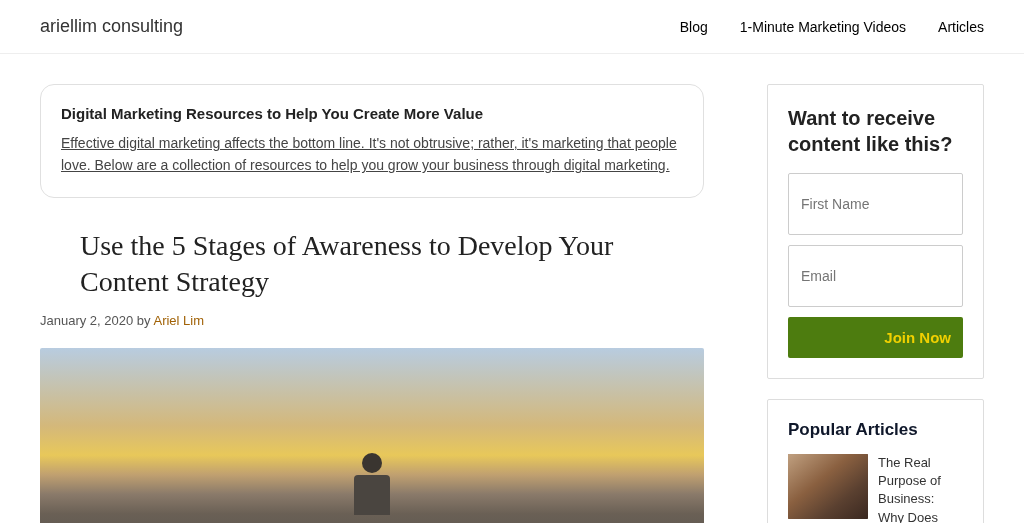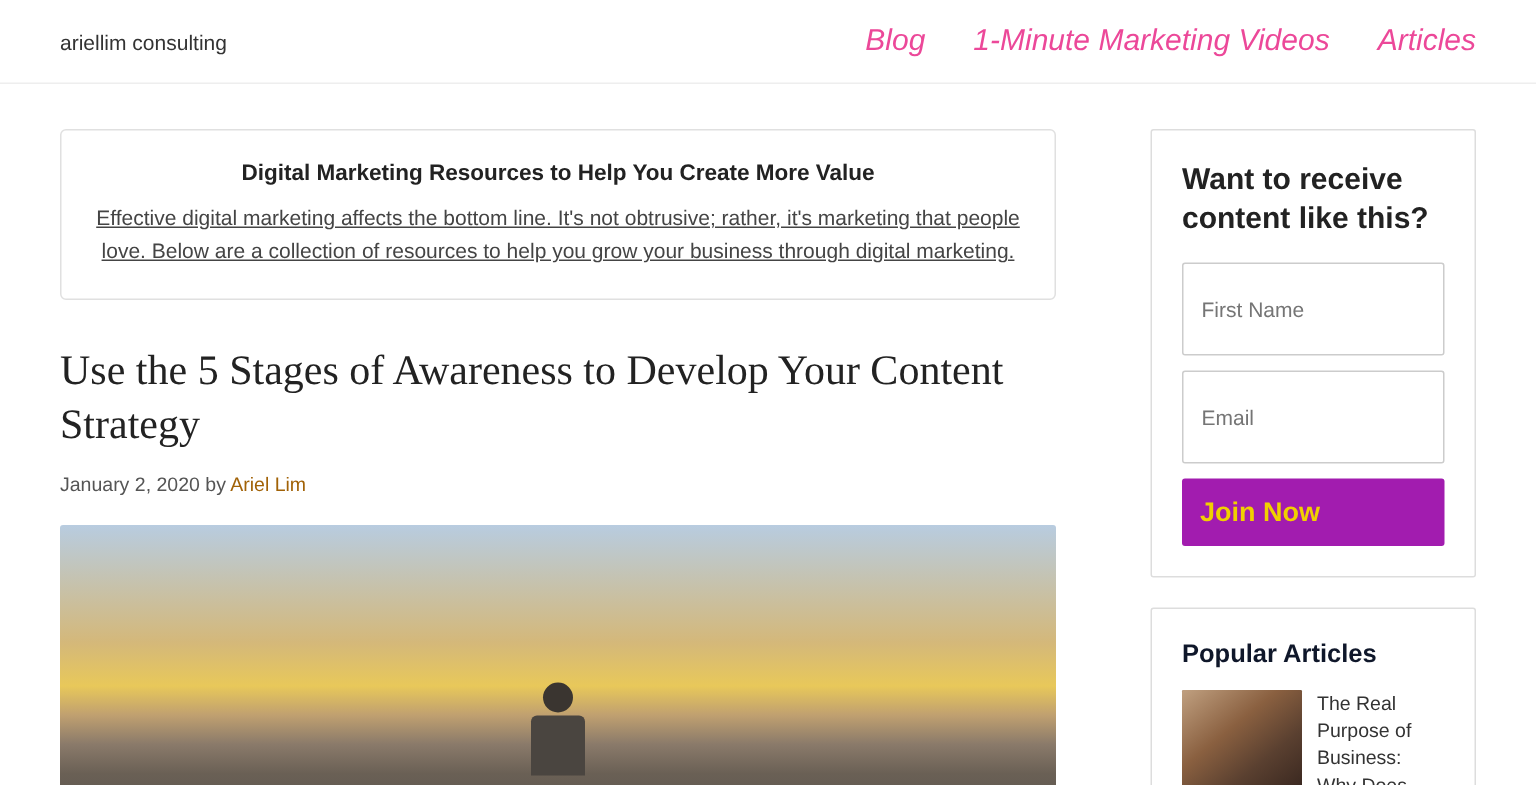--- a/index.html
+++ b/index.html
@@ -8,58 +8,56 @@
     
     header {
       display: flex;
       justify-content: space-between;
       align-items: center;
       padding: 16px 40px;
       border-bottom: 1px solid #eee;
     }
     .site-logo {
       font-family: Arial, sans-serif;
-      font-size: 14px;
+      font-size: 18px;
       color: #333;
       font-weight: normal;
     }
     nav {
       display: flex;
       gap: 32px;
     }
     nav a {
       font-family: Arial, sans-serif;
-      font-size: 20px;
-      color: #ec4899;
+      font-size: 14px;
+      color: #000000;
       text-decoration: none;
-      font-style: italic;
     }
 
     
     .page-wrapper {
       display: flex;
       max-width: 1024px;
       margin: 0 auto;
       padding: 30px 40px;
       gap: 40px;
     }
 
     
     .main-content {
       flex: 1;
       min-width: 0;
     }
 
     
     .intro-section {
       border: 1px solid #e0e0e0;
-      border-radius: 4px;
-      padding: 20px 8px;
+      border-radius: 14px;
+      padding: 20px 20px;
       margin-bottom: 30px;
-      text-align: center;
     }
     .intro-section h2 {
       font-family: Arial, sans-serif;
       font-size: 15px;
       font-weight: bold;
       margin-bottom: 10px;
       color: #222;
     }
     .intro-section p {
       font-family: Arial, sans-serif;
@@ -73,20 +71,21 @@
     .article-preview {
       margin-top: 10px;
     }
     .article-title {
       font-family: Georgia, serif;
       font-size: 28px;
       font-weight: normal;
       color: #222;
       line-height: 1.3;
       margin-bottom: 12px;
+      margin-left: 40px;
     }
     .article-meta {
       font-family: Arial, sans-serif;
       font-size: 13px;
       color: #555;
       margin-bottom: 20px;
     }
     .article-meta a {
       color: #a16207;
       text-decoration: none;
@@ -165,29 +164,29 @@
       font-size: 14px;
       font-family: Arial, sans-serif;
       color: #777;
       margin-bottom: 10px;
       outline: none;
     }
     .join-btn {
       display: block;
       width: 100%;
       padding: 12px;
-      background: #a21caf;
+      background: #4d7c0f;
       color: #f0d000;
       border: none;
       border-radius: 2px;
       font-family: Arial, sans-serif;
-      font-size: 18px;
+      font-size: 15px;
       font-weight: bold;
       cursor: pointer;
-      text-align: left;
+      text-align: right;
     }
 
     
     .popular-articles-title {
       font-family: Arial, sans-serif;
       font-size: 17px;
       font-weight: bold;
       color: #0f172a;
       margin-bottom: 14px;
     }

